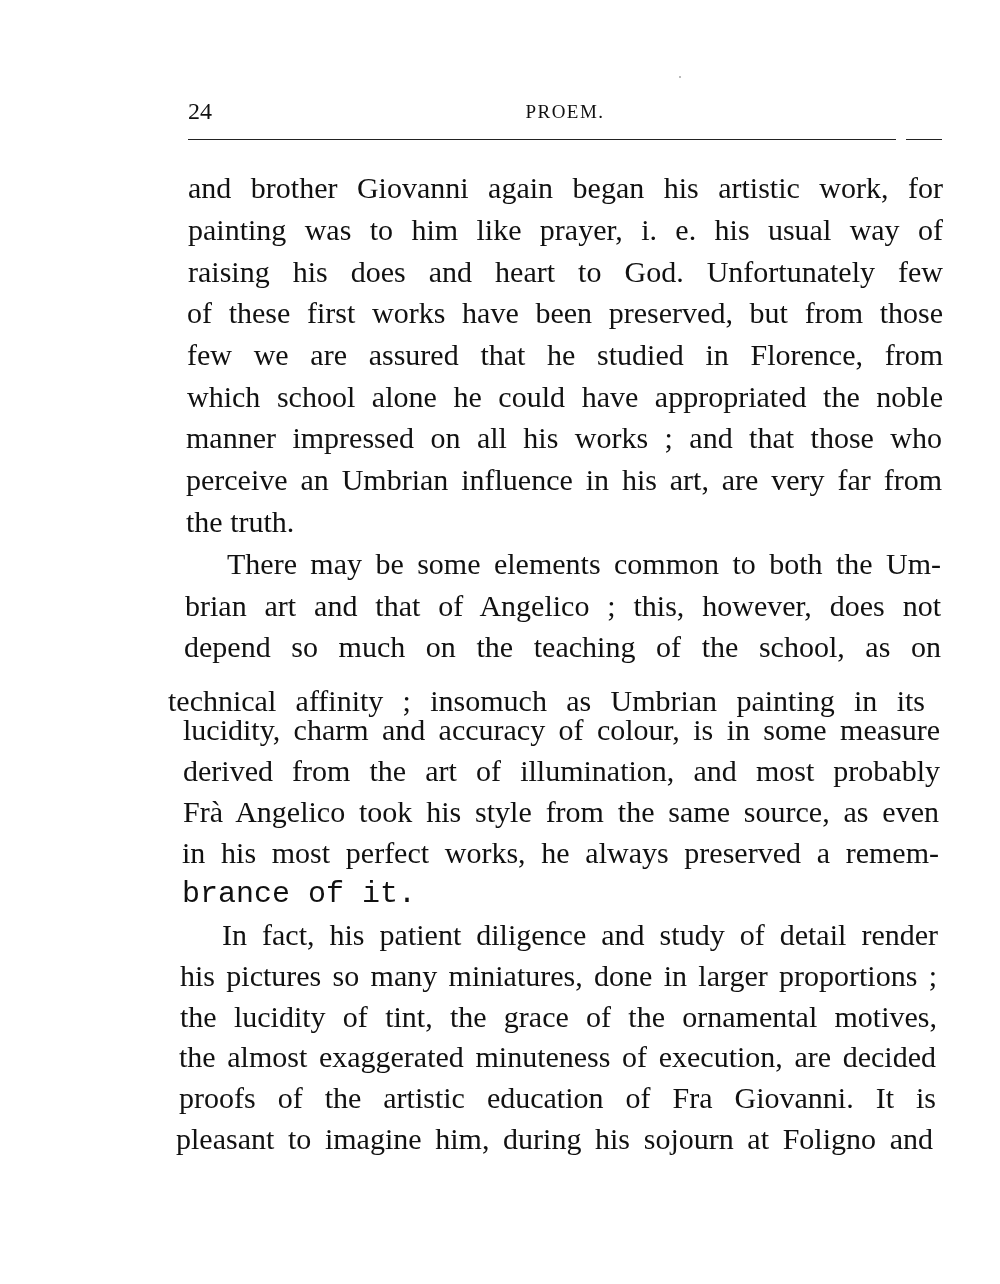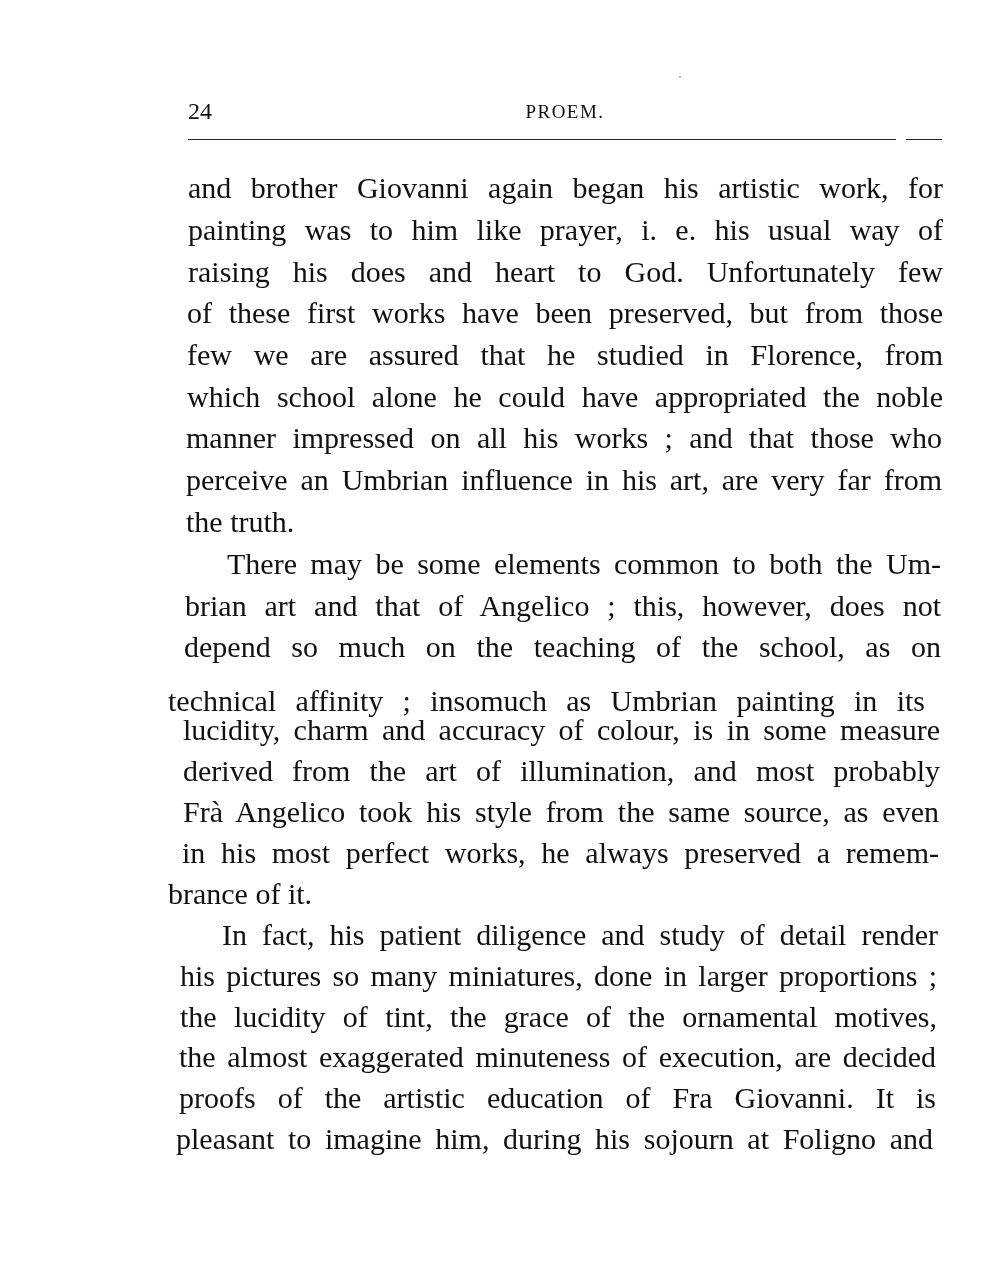--- a/index.html
+++ b/index.html
@@ -115,21 +115,21 @@
 
     <div>
       <div class="line" style="left: 227px; top: 549px; width: 714px; white-space: pre; word-spacing: 0px;">There may be some elements common to both the Um-</div>
       <div class="line" style="left: 185px; top: 591px; width: 756px; white-space: pre; word-spacing: 0px;">brian art and that of Angelico ; this, however, does not</div>
       <div class="line" style="left: 184px; top: 632px; width: 757px; white-space: pre; word-spacing: 0px;">depend so much on the teaching of the school, as on</div>
       <div class="line" style="left: 168px; top: 674px; width: 757px; white-space: pre; word-spacing: 0px; margin-top: 12px;">technical affinity ; insomuch as Umbrian painting in its</div>
       <div class="line" style="left: 183px; top: 715px; width: 757px; white-space: pre; word-spacing: 0px;">lucidity, charm and accuracy of colour, is in some measure</div>
       <div class="line" style="left: 183px; top: 756px; width: 757px; white-space: pre; word-spacing: 0px;">derived from the art of illumination, and most probably</div>
       <div class="line" style="left: 183px; top: 797px; width: 756px; white-space: pre; word-spacing: 0px;">Frà Angelico took his style from the same source, as even</div>
       <div class="line" style="left: 182px; top: 838px; width: 757px; white-space: pre; word-spacing: 0px;">in his most perfect works, he always preserved a remem-</div>
-      <div class="line last" style="left: 168px; top: 879px; width: 757px; white-space: pre;">brance of it.</div>
+      <div class="line last" style="left: 182px; top: 879px; width: 757px; white-space: pre; font-family: Liberation Mono, monospace;">brance of it.</div>
     </div>
 
     <div>
       <div class="line" style="left: 222px; top: 920px; width: 716px; white-space: pre; word-spacing: 0px;">In fact, his patient diligence and study of detail render</div>
       <div class="line" style="left: 180px; top: 961px; width: 757px; white-space: pre; word-spacing: 0px;">his pictures so many miniatures, done in larger proportions ;</div>
       <div class="line" style="left: 180px; top: 1002px; width: 757px; white-space: pre; word-spacing: 0px;">the lucidity of tint, the grace of the ornamental motives,</div>
       <div class="line" style="left: 179px; top: 1042px; width: 757px; white-space: pre; word-spacing: 0px;">the almost exaggerated minuteness of execution, are decided</div>
       <div class="line" style="left: 179px; top: 1083px; width: 757px; white-space: pre; word-spacing: 0px;">proofs of the artistic education of Fra Giovanni. It is</div>
       <div class="line" style="left: 164px; top: 1124px; width: 757px; white-space: pre; word-spacing: 0px; margin-left: 12px;">pleasant to imagine him, during his sojourn at Foligno and</div>
     </div>

